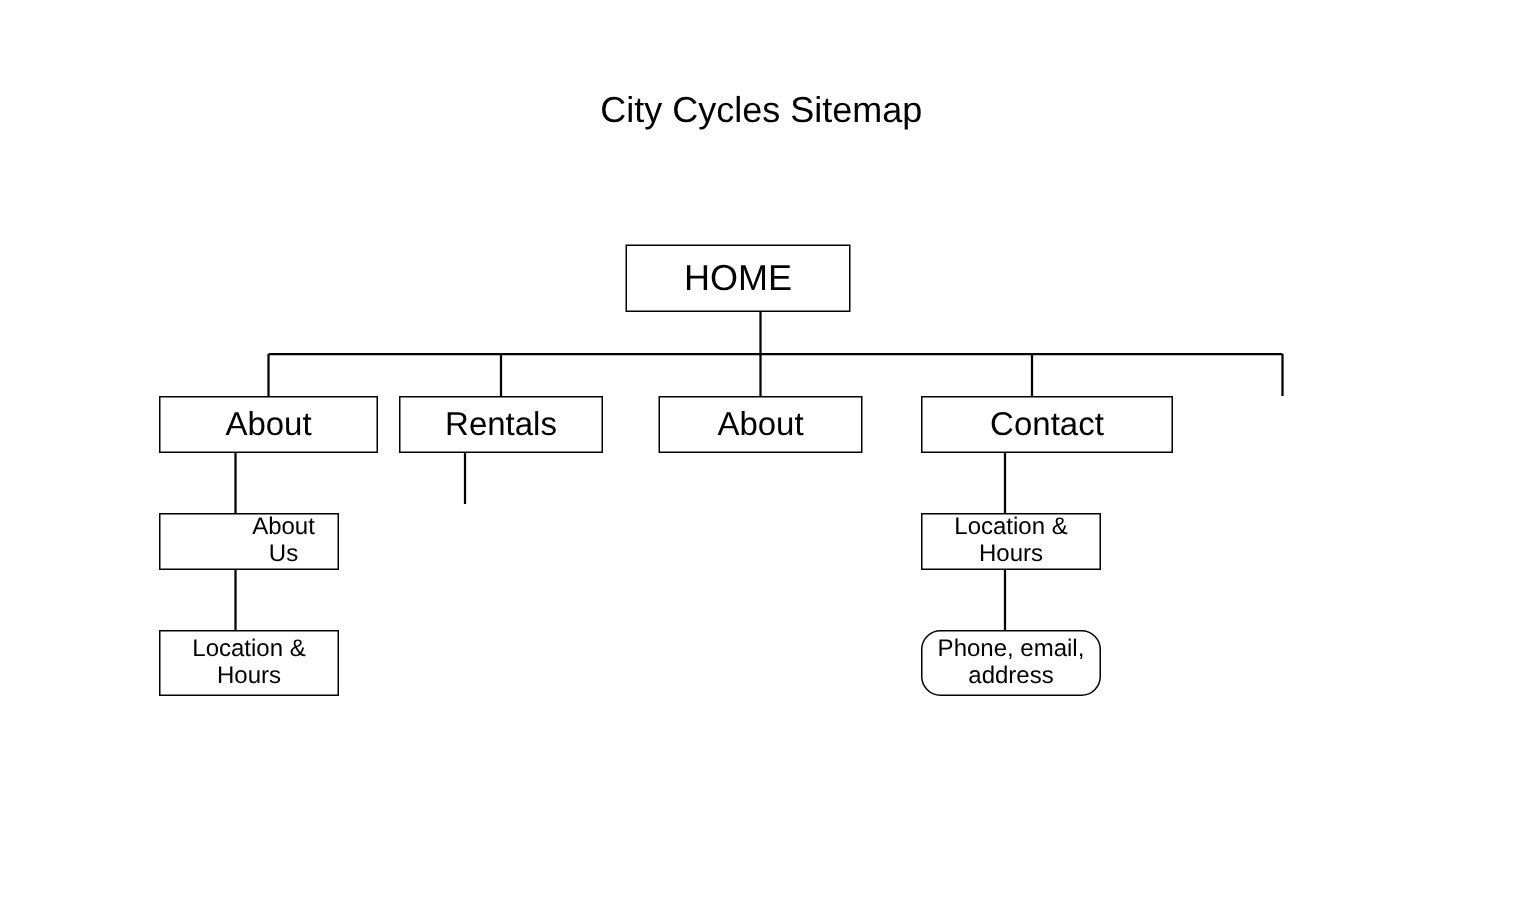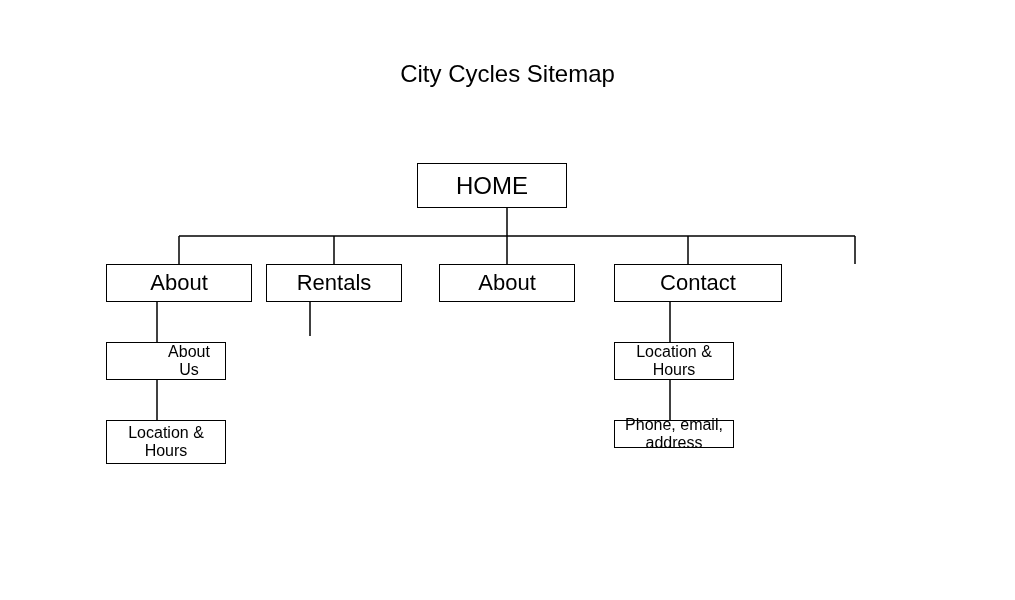--- a/index.html
+++ b/index.html
@@ -100,17 +100,17 @@
     <span>About Us</span>
   </div>
   <div class="node small" style="left:106px; top:420px; width:120px; height:44px;">
     <span>Location &amp; Hours</span>
   </div>
 
 
   <div class="node small" style="left:614px; top:342px; width:120px; height:38px;">
     <span>Location &amp; Hours</span>
   </div>
-  <div class="node small" style="left:614px; top:420px; width:120px; height:28px;">
+  <div class="node small" style="left:614px; top:420px; width:120px; height:44px;border-radius:13px;">
     <span>Phone, email, address</span>
   </div>
 
 </div>
 
 </body></html>

